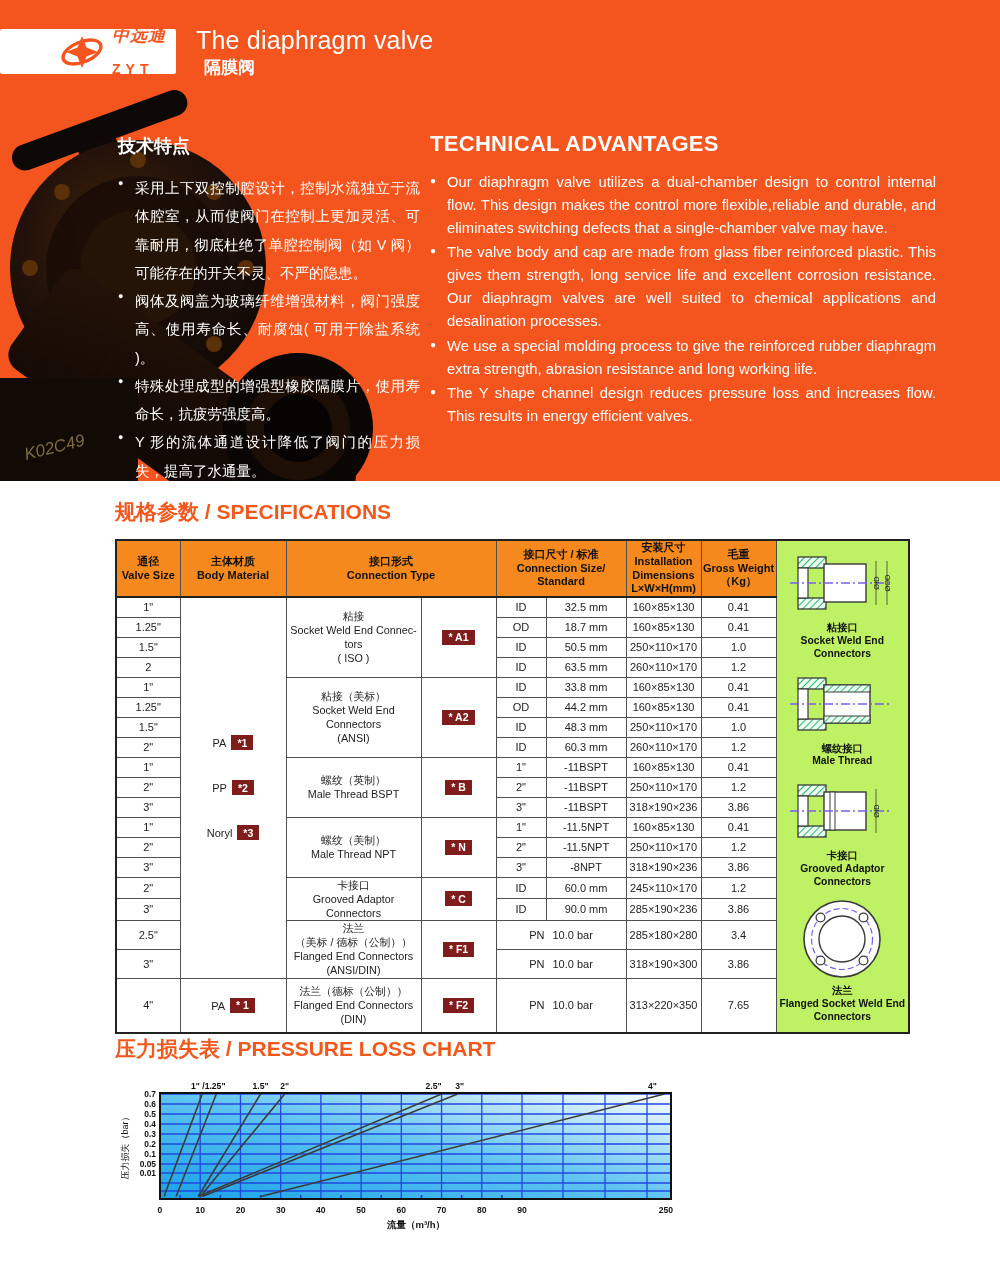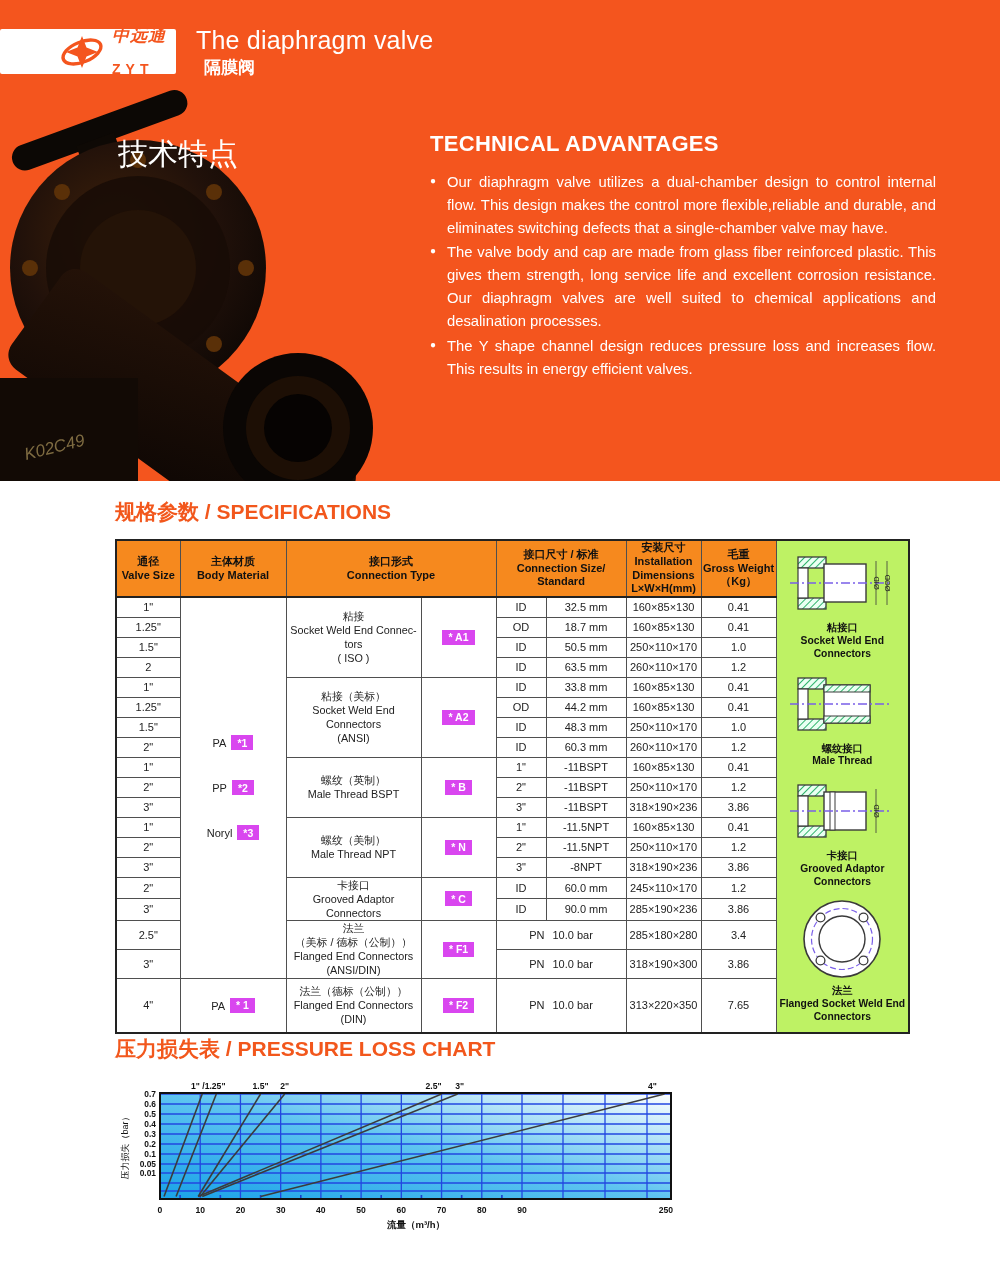--- a/index.html
+++ b/index.html
@@ -15,38 +15,38 @@
     border-radius:2px; display:flex; align-items:center; justify-content:flex-end;
     padding-right:10px; gap:7px;
   }
   .logo-txt { color:#F4551E; text-align:left; line-height:1; }
   .logo-zh { font-size:17px; font-weight:bold; letter-spacing:1px; font-style:italic; }
   .logo-en { font-size:14px; font-weight:bold; letter-spacing:5px; margin-top:18px; }
   .hero-title { position:absolute; left:196px; top:26px; color:#fff; font-size:25px; font-weight:500; letter-spacing:0.2px; }
   .hero-sub   { position:absolute; left:204px; top:56px; color:#fff; font-size:17px; font-weight:bold; }
   .valve-photo { position:absolute; left:-12px; top:78px; }
   .features { position:absolute; left:118px; top:134px; width:302px; color:#fff; }
-  .features h3 { font-size:30px; font-weight:normal; margin-bottom:16px; }
+  .features h3 { font-size:18px; font-weight:bold; margin-bottom:16px; }
   .features li { list-style:none; position:relative; padding-left:17px; font-size:14.5px; line-height:1.95; text-align:justify; }
   .features li::before { content:"●"; position:absolute; left:0; top:1px; font-size:9px; }
   .advantages { position:absolute; left:430px; top:131px; width:506px; color:#fff; }
   .advantages h3 { font-size:22px; font-weight:bold; margin-bottom:14px; letter-spacing:0.3px; }
   .advantages li { list-style:none; position:relative; padding-left:17px; font-size:14.8px; line-height:1.56; text-align:justify; margin-bottom:1px; }
   .advantages li::before { content:"●"; position:absolute; left:0; top:2px; font-size:10px; }
   
   .specs { position:absolute; left:115px; top:498px; }
   .sec-title { color:#F2571C; font-size:21px; font-weight:bold; margin-bottom:13px; }
   table.spec { border-collapse:collapse; table-layout:fixed; width:793px; border:2px solid #222; font-size:11px; }
   table.spec td, table.spec th { border:1px solid #4f4f4f; text-align:center; vertical-align:middle; padding:0 1px; }
   tr.hd th { background:#F6891E; height:56px; font-size:11px; font-weight:bold; line-height:1.25; color:#111; }
   tr.hd { border-bottom:2px solid #222; }
   tr.r  { height:20px; }
   tr.tall { height:29px; }
   tr.xtall { height:55px; }
-  .badge { display:inline-block; background:#d946ef; color:#fff; padding:1.5px 6px; font-size:10.5px; font-weight:bold; white-space:nowrap; }
+  .badge { display:inline-block; background:#7f1d1d; color:#fff; padding:1.5px 6px; font-size:10.5px; font-weight:bold; white-space:nowrap; }
   .mat-stack { display:flex; flex-direction:column; align-items:center; justify-content:center; gap:30px; }
   .mat-entry { white-space:nowrap; font-size:11px; }
   .mat-entry .badge { margin-left:5px; }
   .ct-cell { line-height:1.3; font-size:10.8px; }
   .diag-cell { vertical-align:top !important; padding-top:6px !important; background:#bef264; }
   .fig { margin-bottom:7px; }
   .fig .cap { font-size:10.3px; font-weight:bold; line-height:1.25; color:#111; margin-top:1px; }
   .std-merged span { margin:0 4px; }
   
   .chartsec { position:absolute; left:115px; top:1035px; }
@@ -111,27 +111,34 @@
       <div class="logo-zh">中远通</div>
       <div class="logo-en">ZYT</div>
     </div>
   </div>
 
   <div class="hero-title">The diaphragm valve</div>
   <div class="hero-sub">隔膜阀</div>
 
   <div class="features">
     <h3>技术特点</h3>
+    <ul id="features-list">
+        <li>采用上下双控制腔设计，控制水流独立于流体腔室，从而使阀门在控制上更加灵活、可靠耐用，彻底杜绝了单腔控制阀（如 V 阀）可能存在的开关不灵、不严的隐患。</li>
+        <li>阀体及阀盖为玻璃纤维增强材料，阀门强度高、使用寿命长、耐腐蚀( 可用于除盐系统 )。</li>
+        <li>特殊处理成型的增强型橡胶隔膜片，使用寿命长，抗疲劳强度高。</li>
+        <li>Y 形的流体通道设计降低了阀门的压力损失，提高了水通量。</li>
+      </ul>
   </div>
 
   <div class="advantages">
     <h3>TECHNICAL ADVANTAGES</h3>
     <ul id="advantages-list">
         <li>Our diaphragm valve utilizes a dual-chamber design to control internal flow. This design makes the control more flexible,reliable and durable, and eliminates switching defects that a single-chamber valve may have.</li>
         <li>The valve body and cap are made from glass fiber reinforced plastic. This gives them strength, long service life and excellent corrosion resistance. Our diaphragm valves are well suited to chemical applications and desalination processes.</li>
+        <li>We use a special molding process to give the reinforced rubber diaphragm extra strength, abrasion resistance and long working life.</li>
         <li>The Y shape channel design reduces pressure loss and increases flow. This results in energy efficient valves.</li>
       </ul>
   </div>
 </div>
 
 <div class="specs">
   <div class="sec-title">规格参数 / SPECIFICATIONS</div>
   <table class="spec" id="spec-table">
     <colgroup>
       <col style="width:64px">

